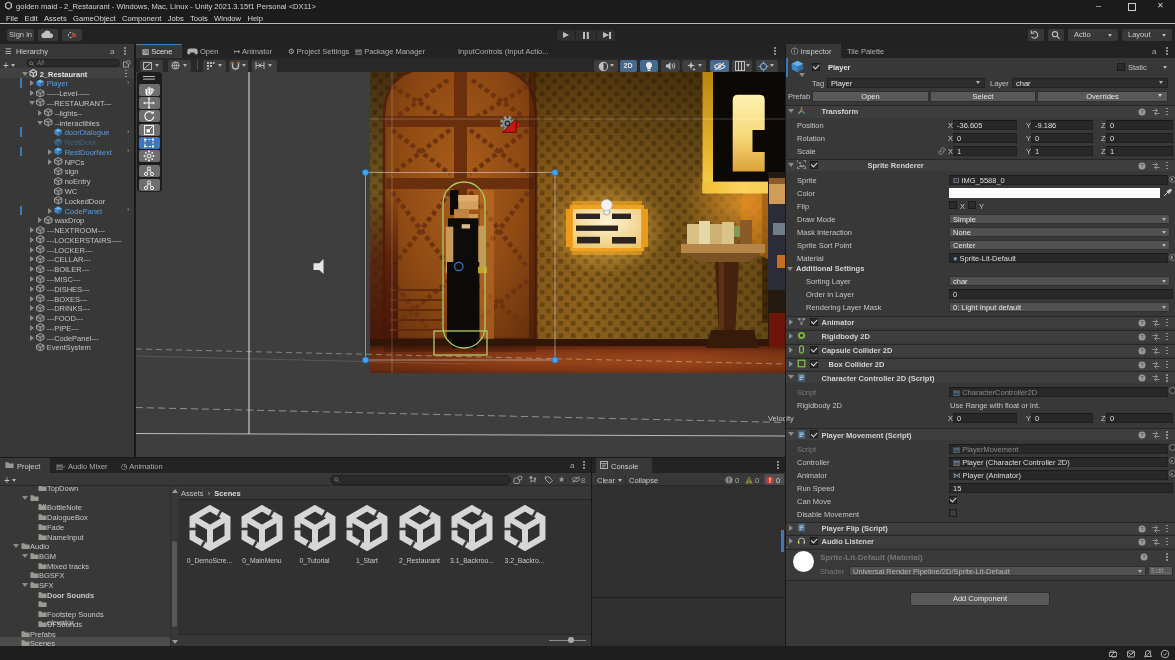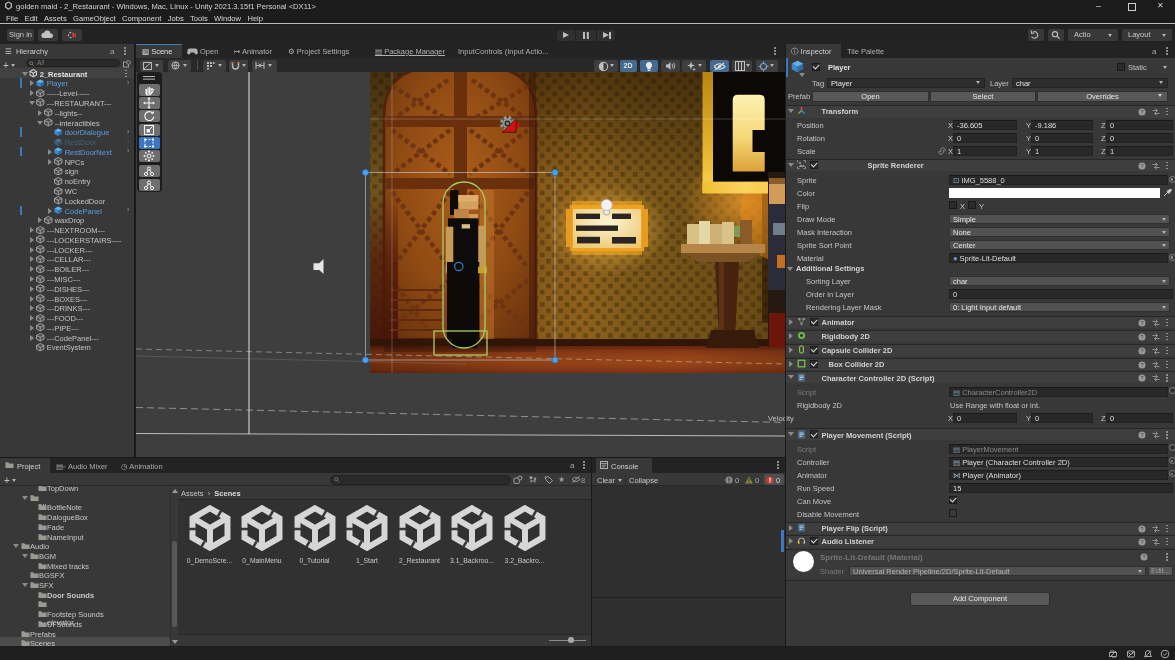--- a/index.html
+++ b/index.html
@@ -103,21 +103,21 @@
 
 <div class="abs" style="left:136px;top:44px;width:649px;height:14px;background:#232323;"></div>
 <div class="abs" style="left:136px;top:44px;width:46px;height:14px;background:#383838;border-top:1.5px solid #3d7dbb;box-sizing:border-box;"></div>
 <div class="row" style="left:142px;top:47px;color:#e0e0e0;">▧ Scene</div>
 <svg class="abs" style="left:187px;top:47.5px;" width="11" height="7" viewBox="0 0 11 7">
       <path d="M2.5 0.5 h6 a2 2 0 0 1 2 2 l0.3 2 a1.6 1.6 0 0 1 -3 1 l-0.5 -1 h-3.6 l-0.5 1 a1.6 1.6 0 0 1 -3 -1 l0.3 -2 a2 2 0 0 1 2 -2z" fill="#b0b0b0"></path>
     </svg>
 <div class="row" style="left:200px;top:47px;color:#b0b0b0;">Open</div>
 <div class="row" style="left:234px;top:47px;color:#b0b0b0;">↦ Animator</div>
 <div class="row" style="left:288px;top:47px;color:#b0b0b0;">⚙ Project Settings</div>
-<div class="row" style="left:375px;top:47px;color:#b0b0b0;text-decoration:underline;">▤ Package Manager</div>
+<div class="row" style="left:355px;top:47px;color:#b0b0b0;">▤ Package Manager</div>
 <div class="row" style="left:458px;top:47px;color:#b0b0b0;">InputControls (Input Actio...</div>
 <div class="dots3" style="left:774px;top:50px;"></div>
 
 <div class="abs" style="left:786px;top:44px;width:389px;height:14px;background:#232323;"></div>
 <div class="abs" style="left:786px;top:44px;width:55px;height:14px;background:#383838;"></div>
 <div class="row" style="left:791px;top:47px;color:#cdcdcd;">ⓘ Inspector</div>
 <div class="row" style="left:847px;top:47px;color:#b0b0b0;">Tile Palette</div>
 <div class="row" style="left:1152px;top:46.5px;color:#a8a8a8;font-size:8px;">a</div>
 <div class="dots3" style="left:1166px;top:50px;"></div>
 

